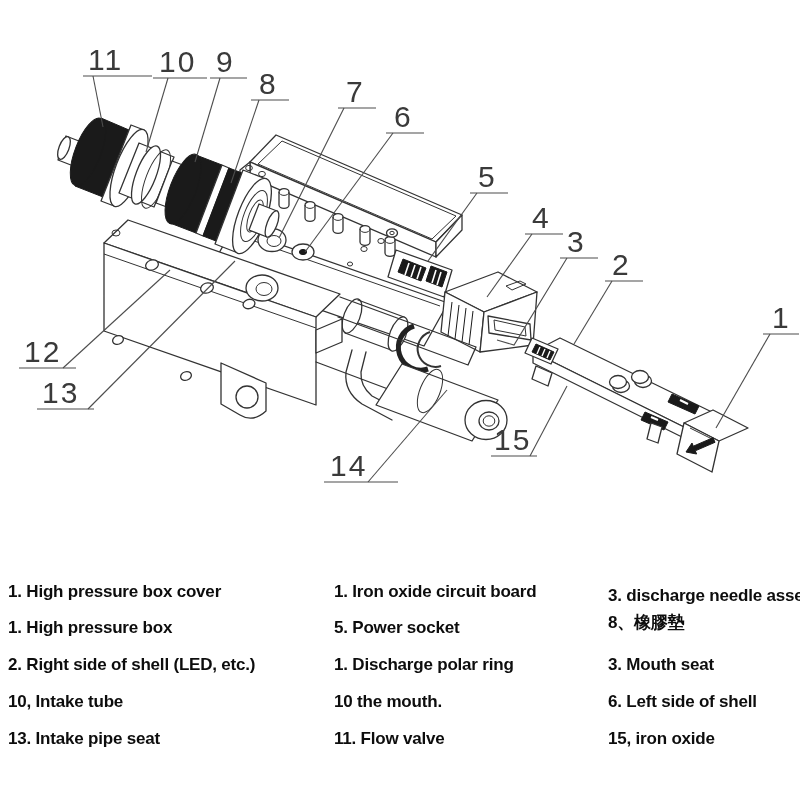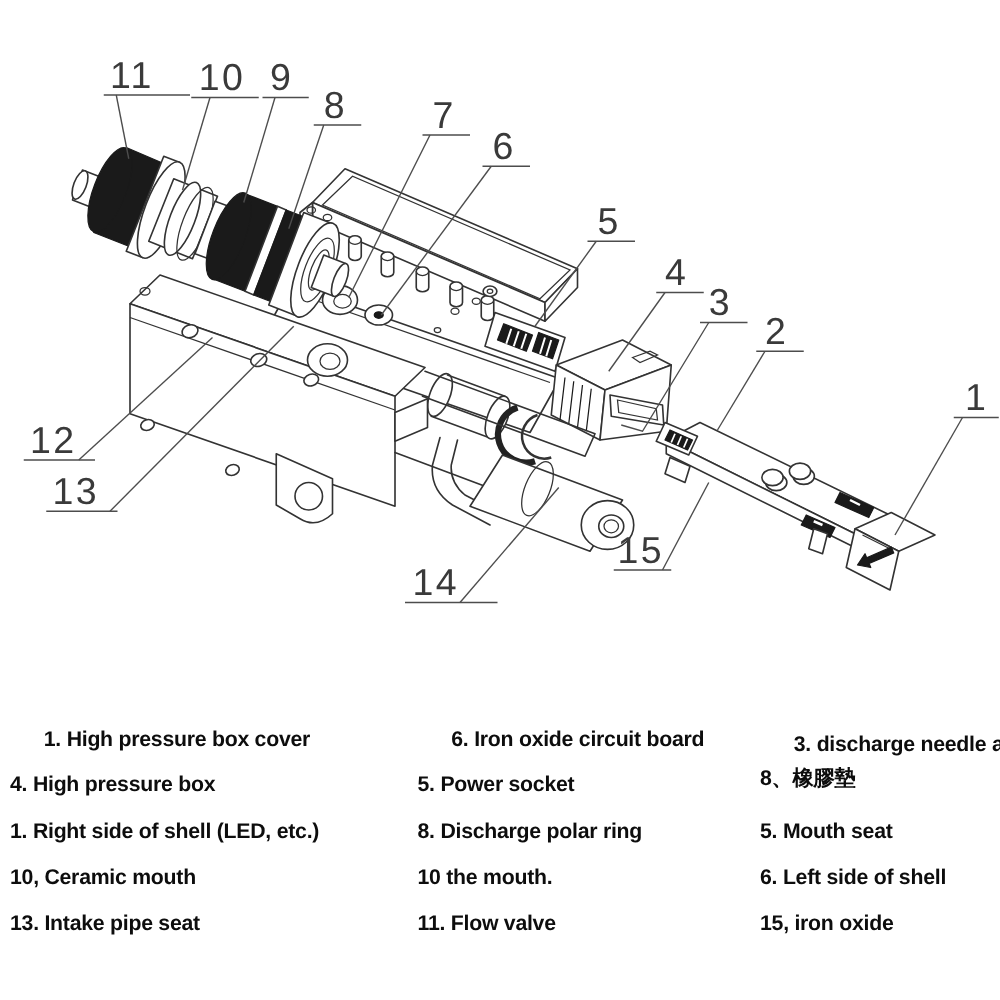--- a/index.html
+++ b/index.html
@@ -13,21 +13,21 @@
   .bk{fill:#1a1a1a;stroke:#1a1a1a;stroke-width:1;stroke-linejoin:round;}
   .thin{fill:none;stroke:#333333;stroke-width:1;}
   .num{font-family:"Liberation Sans",sans-serif;font-size:30px;font-weight:400;
        fill:#3a3a3a;letter-spacing:2px;}
   .underline,.leader{fill:none;stroke:#4d4d4d;stroke-width:1.1;}
 
   
   .legend span{position:absolute;white-space:nowrap;color:#0d0d0d;font-weight:700;
                font-size:17px;letter-spacing:-0.2px;}
   .c1{left:8px;}  .c2{left:334px;}  .c3{left:608px;}
-  .r1{top:582px;margin-left:27px;} .r2{top:618px;} .r3{top:655px;} .r4{top:692px;} .r5{top:729px;}
+  .r1{top:582px;} .r2{top:618px;} .r3{top:655px;} .r4{top:692px;} .r5{top:729px;}
   .sz13{font-size:13.5px;top:586px;}
   .sz16{font-size:16px;}
   .sz18{font-size:18px;}
   .sz19{font-size:19px;}
   .cjk{font-size:24px;top:611px;color:#4c4a45;font-weight:600;letter-spacing:2px;}
 </style>
 </head>
 <body>
 
 <div id="page">
@@ -235,28 +235,28 @@
         <line x1="324" y1="482" x2="398" y2="482" class="underline"></line>
         <text x="330" y="476" class="num">14</text>
         <polyline points="530,456 567,386" class="leader"></polyline>
         <line x1="491" y1="456" x2="537" y2="456" class="underline"></line>
         <text x="494" y="450" class="num">15</text>
       </g>
   </svg>
 
   <div class="legend">
     <span class="c1 r1">1. High pressure box cover</span>
-    <span class="c2 r1">6. Iron oxide circuit board</span>
+    <span class="c2 r1">1. Iron oxide circuit board</span>
     <span class="c3 r1 sz13">3. discharge needle assembly</span>
-    <span class="c1 r2">4. High pressure box</span>
+    <span class="c1 r2">1. High pressure box</span>
     <span class="c2 r2 sz19">5. Power socket</span>
     <span class="c3 r2 cjk">8、橡膠墊</span>
-    <span class="c1 r3">1. Right side of shell (LED, etc.)</span>
-    <span class="c2 r3 sz16">8. Discharge polar ring</span>
-    <span class="c3 r3 sz19">5. Mouth seat</span>
-    <span class="c1 r4">10, Ceramic mouth</span>
+    <span class="c1 r3">2. Right side of shell (LED, etc.)</span>
+    <span class="c2 r3 sz16">1. Discharge polar ring</span>
+    <span class="c3 r3 sz19">3. Mouth seat</span>
+    <span class="c1 r4">10, Intake tube</span>
     <span class="c2 r4 sz16">10 the mouth.</span>
     <span class="c3 r4 sz18">6. Left side of shell</span>
     <span class="c1 r5">13. Intake pipe seat</span>
     <span class="c2 r5 sz19">11. Flow valve</span>
     <span class="c3 r5 sz19">15, iron oxide</span>
   </div>
 </div>
 
 </body></html>

